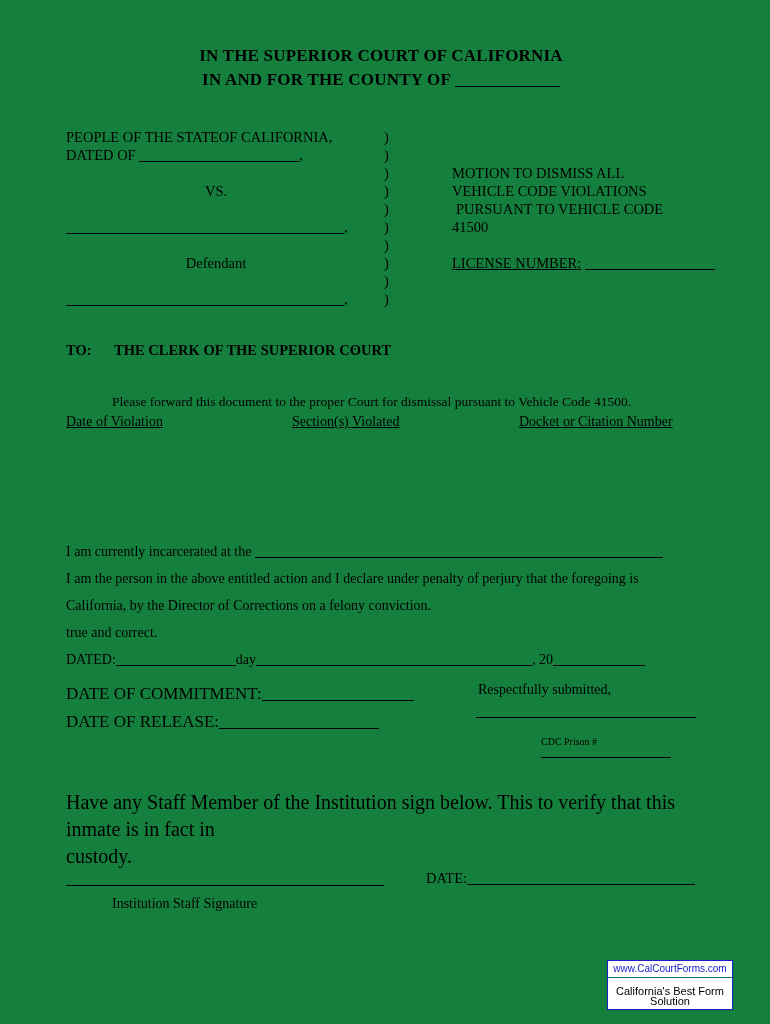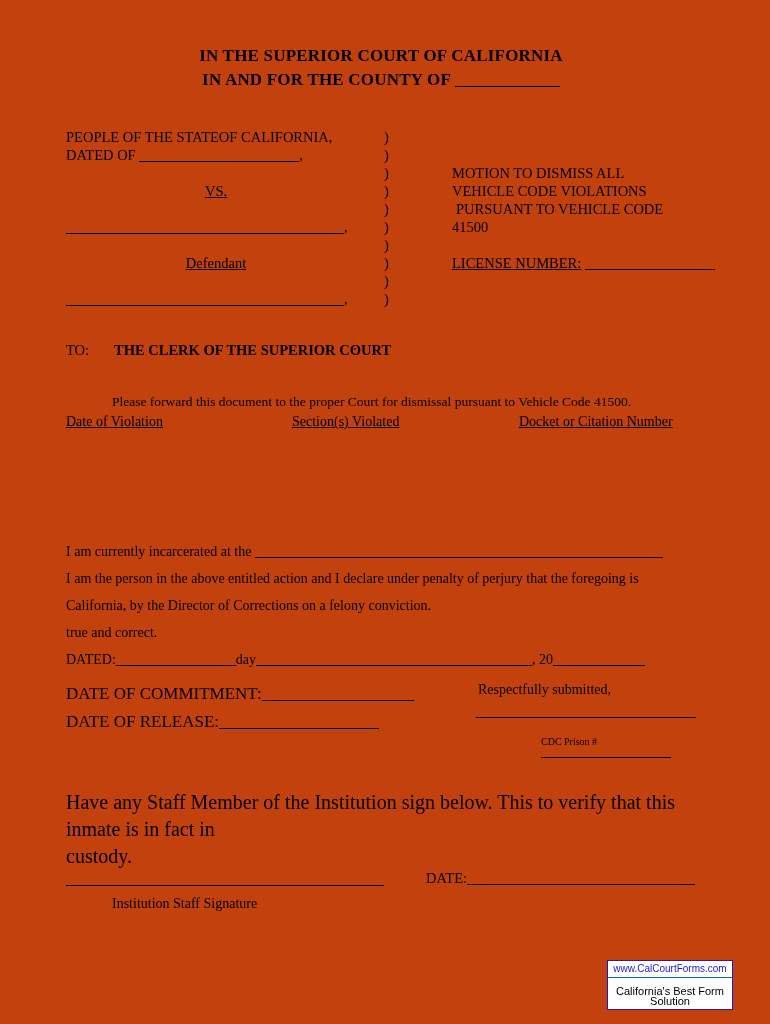--- a/index.html
+++ b/index.html
@@ -8,21 +8,21 @@
     background: #ffffff;
   }
   body {
     font-family: "Liberation Serif", serif;
     color: #000000;
   }
   .page {
     position: relative;
     width: 770px;
     height: 1024px;
-    background: #c2410c;
+    background: #15803d;
     overflow: hidden;
   }
   .inner {
     position: absolute;
     left: 66px;
     top: 0;
     width: 630px;
     height: 1024px;
   }
 
@@ -61,21 +61,20 @@
   .cap-left {
     position: absolute;
     left: 0;
     top: 0;
     width: 300px;
     white-space: nowrap;
   }
   .cap-left.center {
     text-align: center;
     width: 300px;
-    text-decoration: underline;
   }
   .cap-paren {
     position: absolute;
     left: 318px;
     top: 0;
   }
   .cap-right {
     position: absolute;
     left: 386px;
     top: 0;
@@ -99,21 +98,21 @@
     position: absolute;
     top: 342px;
     left: 0;
     width: 630px;
     font-size: 14.5px;
   }
   .to-label {
     position: absolute;
     left: 0;
     top: 0;
-    font-weight: normal;
+    font-weight: bold;
   }
   .to-clerk {
     position: absolute;
     left: 48px;
     top: 0;
     font-weight: bold;
   }
   .to-colon {
     position: absolute;
     left: 287px;

